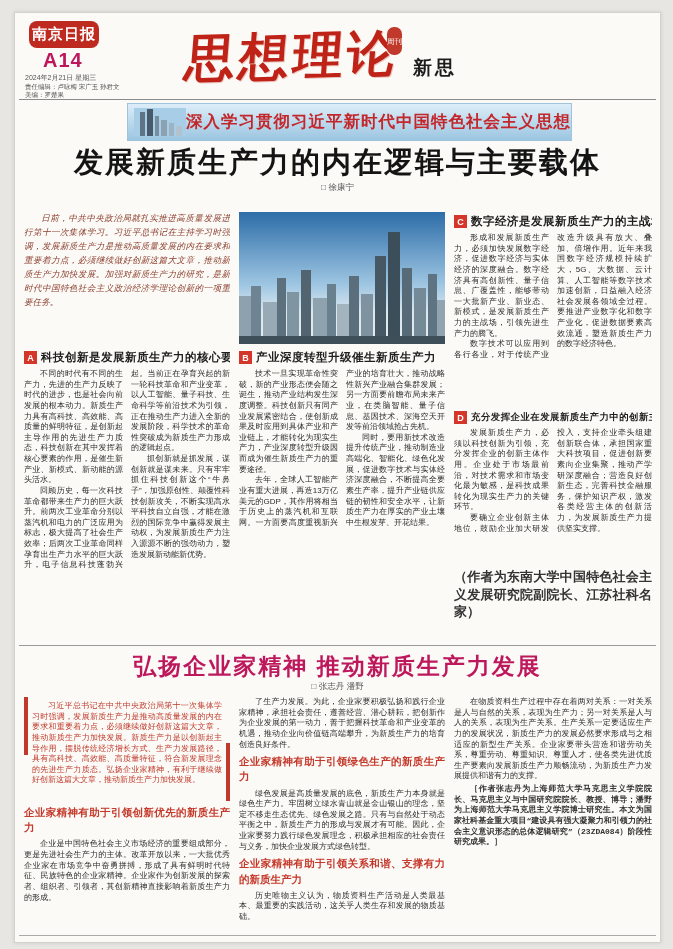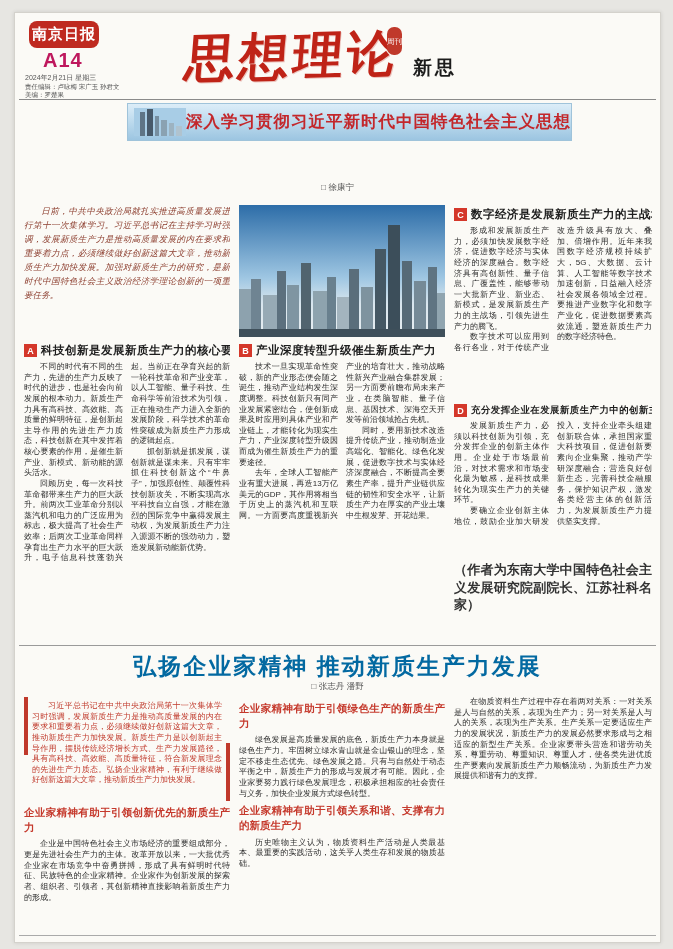--- a/index.html
+++ b/index.html
@@ -15,42 +15,42 @@
   .seal{position:absolute;left:372px;top:14px;width:15px;height:28px;background:#c0392b;color:#fff;font-size:7.5px;display:flex;flex-direction:column;align-items:center;justify-content:center;line-height:1.2;border-radius:7px;}
   .edition{position:absolute;left:398px;top:42px;font-size:19px;font-weight:bold;color:#1c1c1c;letter-spacing:3px;}
   .hdr-rule{position:absolute;left:4px;top:86px;width:637px;height:1px;background:#8a8a8a;}
   
   .banner{position:absolute;left:112px;top:90px;width:443px;height:36px;background:linear-gradient(180deg,#dcedf8 0%,#b9d8ec 55%,#9cc5e1 100%);display:flex;align-items:center;border:1px solid #9fc3da;}
   .banner svg{margin-left:6px;}
   .slogan{flex:1;text-align:left;color:#c3272b;font-weight:bold;font-size:16.5px;letter-spacing:1px;}
   
   .headline1{position:absolute;left:0;top:130px;width:100%;text-align:center;font-size:29px;font-weight:900;color:#141414;letter-spacing:2px;}
   .byline1{position:absolute;left:0;top:169px;width:100%;text-align:center;font-size:8.5px;color:#555;}
-  .a1col{position:absolute;top:192px;height:444px;overflow:hidden;}
+  .a1col{position:absolute;top:199px;height:444px;overflow:hidden;}
   .col1{left:9px;width:206px;}
   .col2{left:224px;width:206px;}
   .col3{left:439px;width:198px;}
   .lead1{height:132px;overflow:hidden;font-family:"DejaVu Serif",serif;font-style:italic;color:#8e4031;font-size:8.6px;line-height:1.62;text-align:justify;}
   .lead1 p{margin:0;text-indent:2em;}
   .photo{width:206px;height:132px;display:block;}
   .sec{margin-top:6px;}
   .sec-head{display:flex;align-items:center;gap:4px;margin:2px 0 4px 0;}
   .badge{width:13px;height:13px;background:#d4372a;color:#fff;font-size:9px;font-weight:bold;display:flex;align-items:center;justify-content:center;flex:0 0 13px;}
   .sec-title{font-size:11.5px;font-weight:bold;color:#1e1e1e;letter-spacing:.5px;white-space:nowrap;}
   .sec-title.small{font-size:9.4px;}
   .body2{column-count:2;column-gap:8px;font-size:8px;line-height:1.33;color:#2c2c2c;text-align:justify;overflow:hidden;}
   .body2 p{margin:0;text-indent:2em;}
   .bodyA{height:284px;}
   .bodyB{height:284px;}
   .bodyC{height:172px;}
   .bodyD{height:136px;}
   .note1{font-size:13px;font-weight:bold;color:#333;text-align:justify;margin-top:4px;line-height:1.35;}
   
   .divider{position:absolute;left:4px;top:632px;width:637px;height:1px;background:#9a9a9a;}
-  .headline2{position:absolute;left:0;top:638px;width:100%;text-align:center;font-size:23px;font-weight:900;color:#0369a1;letter-spacing:2px;}
+  .headline2{position:absolute;left:0;top:638px;width:100%;text-align:center;font-size:23px;font-weight:900;color:#be185d;letter-spacing:2px;}
   .byline2{position:absolute;left:0;top:668px;width:100%;text-align:center;font-size:8.5px;color:#555;}
   .a2col{position:absolute;top:684px;height:232px;overflow:hidden;font-size:8px;line-height:1.33;color:#2c2c2c;text-align:justify;}
   .a2col p{margin:0 0 2px 0;text-indent:2em;font-family:Liberation Mono, monospace;}
   .introbox{position:relative;padding:4px 8px;color:#c0392b;font-weight:500;height:96px;overflow:hidden;margin-bottom:4px;}
   .introbox p{text-indent:2em;}
   .bar{position:absolute;width:4px;background:#c0392b;}
   .bar.l{left:0;top:0;height:58px;}
   .bar.r{right:0;bottom:0;height:58px;}
   .subhead{color:#c5392c;font-weight:bold;font-size:10.5px;line-height:1.45;margin:4px 0;text-indent:0;}
   .note2{font-weight:bold;color:#333;text-indent:2em;}
@@ -82,20 +82,21 @@
       <rect x="13" y="1" width="6" height="27" fill="#47596a"></rect>
       <rect x="21" y="8" width="4" height="20" fill="#76client" fill-opacity="0"></rect>
       <rect x="21" y="8" width="4" height="20" fill="#768ea0"></rect>
       <rect x="27" y="12" width="6" height="16" fill="#8aa2b2"></rect>
       <rect x="35" y="15" width="5" height="13" fill="#9db3c1"></rect>
       <rect x="42" y="18" width="6" height="10" fill="#b0c3cf"></rect>
     </svg>
     <span class="slogan">深入学习贯彻习近平新时代中国特色社会主义思想</span>
   </div>
 
+  <h1 class="headline1" style="margin:0;">发展新质生产力的内在逻辑与主要载体</h1>
   <div class="byline1">□ 徐康宁</div>
 
   <div class="a1col col1">
     <div class="lead1">
       <p>日前，中共中央政治局就扎实推进高质量发展进行第十一次集体学习。习近平总书记在主持学习时强调，发展新质生产力是推动高质量发展的内在要求和重要着力点，必须继续做好创新这篇大文章，推动新质生产力加快发展。加强对新质生产力的研究，是新时代中国特色社会主义政治经济学理论创新的一项重要任务。</p>
     </div>
     <div class="sec">
       <div class="sec-head">
         <span class="badge">A</span>
         <span class="sec-title">科技创新是发展新质生产力的核心要素</span>
@@ -187,24 +188,26 @@
     <div class="introbox">
       <span class="bar l"></span>
       <span class="bar r"></span>
       <p>习近平总书记在中共中央政治局第十一次集体学习时强调，发展新质生产力是推动高质量发展的内在要求和重要着力点，必须继续做好创新这篇大文章，推动新质生产力加快发展。新质生产力是以创新起主导作用，摆脱传统经济增长方式、生产力发展路径，具有高科技、高效能、高质量特征，符合新发展理念的先进生产力质态。弘扬企业家精神，有利于继续做好创新这篇大文章，推动新质生产力加快发展。</p>
     </div>
     <div class="subhead">企业家精神有助于引领创新优先的新质生产力</div>
     <p>企业是中国特色社会主义市场经济的重要组成部分，更是先进社会生产力的主体。改革开放以来，一大批优秀企业家在市场竞争中奋勇拼搏，形成了具有鲜明时代特征、民族特色的企业家精神。企业家作为创新发展的探索者、组织者、引领者，其创新精神直接影响着新质生产力的形成。</p>
   </div>
 
   <div class="a2col col2">
+    <p>了生产力发展。为此，企业家要积极弘扬和践行企业家精神，承担社会责任，遵善经营、潜心耕耘，把创新作为企业发展的第一动力，善于把握科技革命和产业变革的机遇，推动企业向价值链高端攀升，为新质生产力的培育创造良好条件。</p>
     <div class="subhead">企业家精神有助于引领绿色生产的新质生产力</div>
     <p>绿色发展是高质量发展的底色，新质生产力本身就是绿色生产力。牢固树立绿水青山就是金山银山的理念，坚定不移走生态优先、绿色发展之路。只有与自然处于动态平衡之中，新质生产力的形成与发展才有可能。因此，企业家要努力践行绿色发展理念，积极承担相应的社会责任与义务，加快企业发展方式绿色转型。</p>
     <div class="subhead">企业家精神有助于引领关系和谐、支撑有力的新质生产力</div>
     <p>历史唯物主义认为，物质资料生产活动是人类最基本、最重要的实践活动，这关乎人类生存和发展的物质基础。</p>
   </div>
 
   <div class="a2col col3">
     <p>在物质资料生产过程中存在着两对关系：一对关系是人与自然的关系，表现为生产力；另一对关系是人与人的关系，表现为生产关系。生产关系一定要适应生产力的发展状况，新质生产力的发展必然要求形成与之相适应的新型生产关系。企业家要带头营造和谐劳动关系，尊重劳动、尊重知识、尊重人才，使各类先进优质生产要素向发展新质生产力顺畅流动，为新质生产力发展提供和谐有力的支撑。</p>
+    <p class="note2">［作者张志丹为上海师范大学马克思主义学院院长、马克思主义与中国研究院院长、教授、博导；潘野为上海师范大学马克思主义学院博士研究生。本文为国家社科基金重大项目“建设具有强大凝聚力和引领力的社会主义意识形态的总体逻辑研究”（23ZDA084）阶段性研究成果。］</p>
   </div>
 
   <div class="bot-rule"></div>
 </div>
 
 </body></html>

